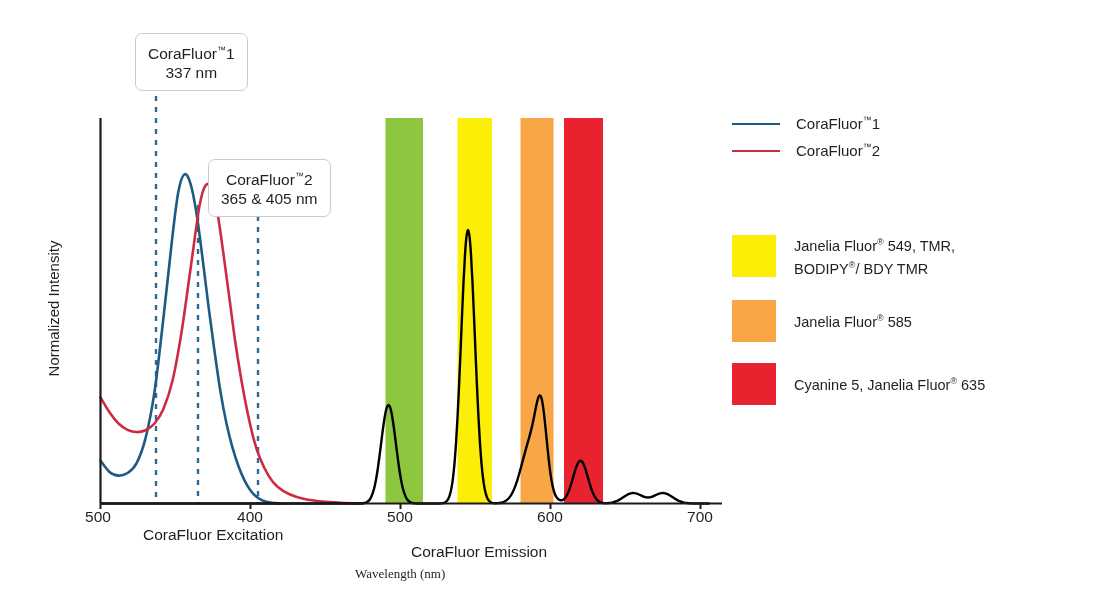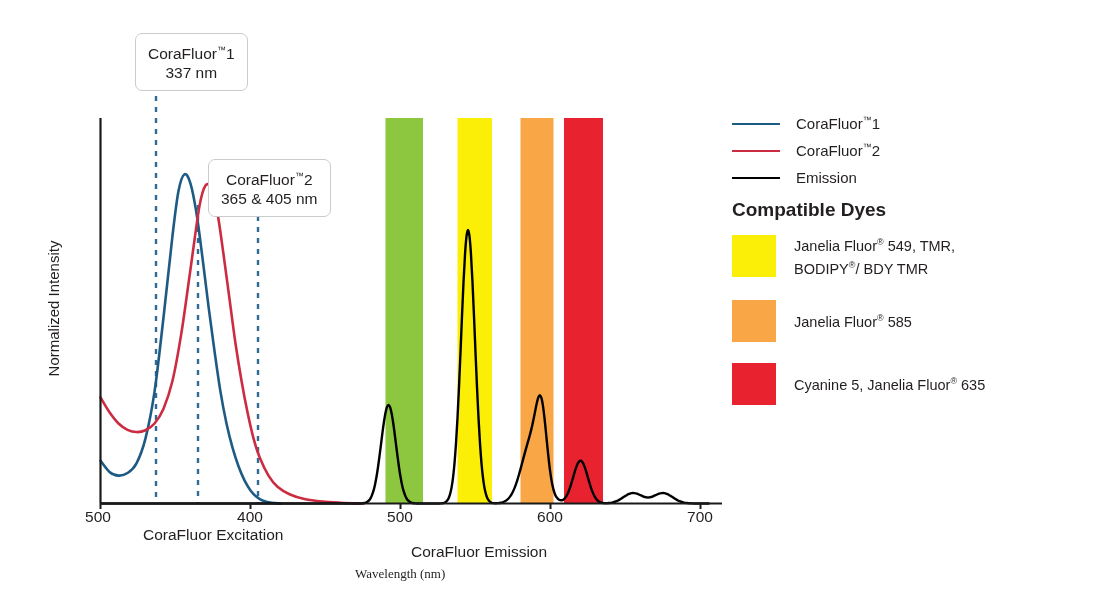--- a/index.html
+++ b/index.html
@@ -106,27 +106,22 @@
 
   <div class="legend" id="legend-lines">
       <div class="lg-row">
         <span class="lg-swatch" style="border-top-color: rgb(30, 91, 132);"></span>
         <span class="lg-text"><span>CoraFluor</span><sup class="tm">™</sup><span>1</span></span>
       </div>
       <div class="lg-row">
         <span class="lg-swatch" style="border-top-color: rgb(203, 44, 65);"></span>
         <span class="lg-text"><span>CoraFluor</span><sup class="tm">™</sup><span>2</span></span>
       </div>
-      <div class="lg-row">
-        <span class="lg-swatch" style="border-top-color: rgb(0, 0, 0);"></span>
-        <span class="lg-text"><span>Emission</span></span>
-      </div>
     </div>
 
-  <div class="dyes-title">Compatible Dyes</div>
   <div class="dye-list" id="dye-list">
       <div class="dye-row">
         <div class="dye-swatch" style="background: rgb(251, 238, 7);"></div>
         <div class="dye-text">
           <div><span>Janelia Fluor</span><sup class="reg">®</sup><span> 549, TMR,</span></div>
           <div><span>BODIPY</span><sup class="reg">®</sup><span>/ BDY TMR</span></div>
         </div>
       </div>
       <div class="dye-row">
         <div class="dye-swatch" style="background: rgb(249, 166, 70);"></div>

